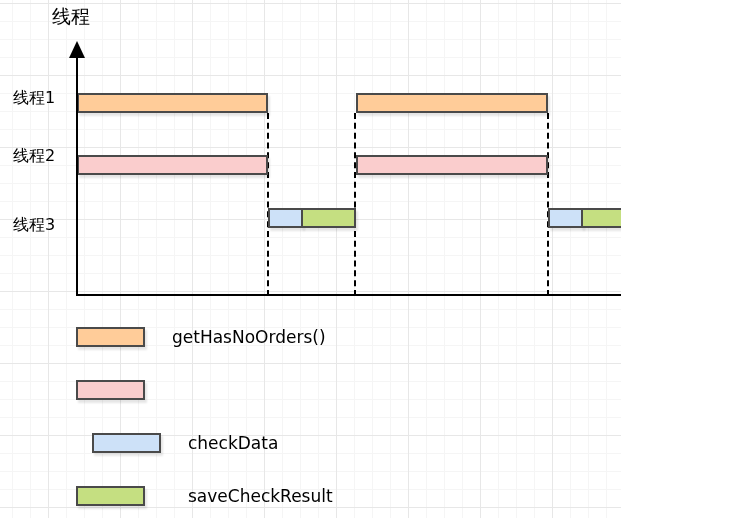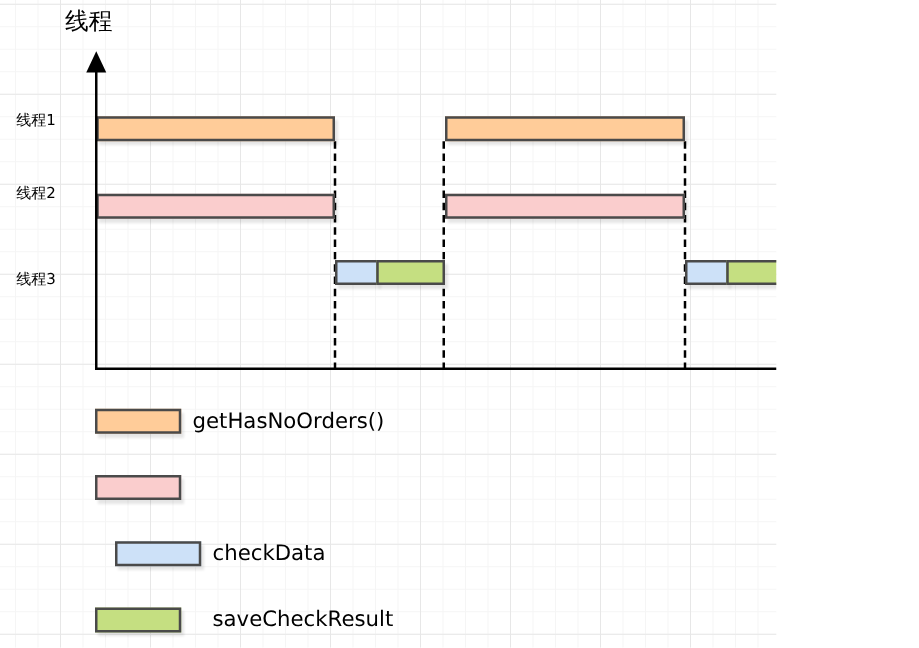--- a/index.html
+++ b/index.html
@@ -27,38 +27,38 @@
     border-left:8px solid transparent; border-right:8px solid transparent;
     border-bottom:17px solid #000;
   }
   .arrow-right {
     position:absolute; left:654px; top:287px; width:0; height:0; z-index:3;
     border-top:8px solid transparent; border-bottom:8px solid transparent;
     border-left:17px solid #000;
   }
   .y-title { position:absolute; left:52px; top:4px; font-size:19px; color:#000; white-space:nowrap; }
   .x-title { position:absolute; left:683px; top:286px; font-size:13px; color:#000; white-space:nowrap; }
-  .thread-label { position:absolute; left:13px; font-size:12px; color:#000; white-space:nowrap; }
+  .thread-label { position:absolute; left:13px; font-size:16px; color:#000; white-space:nowrap; }
   .guide {
     position:absolute; top:113px; height:183px; width:0;
     border-left:2px dashed #000; z-index:1;
   }
   .bar {
     position:absolute; height:20px; box-sizing:border-box;
     border:2px solid #4a4a4a; z-index:2;
     box-shadow:2px 3px 2px rgba(0,0,0,0.10);
   }
   .legend-row { position:absolute; left:76px; display:flex; align-items:center; }
   .swatch {
     width:69px; height:20px; box-sizing:border-box;
     border:2px solid #4a4a4a;
     box-shadow:2px 3px 2px rgba(0,0,0,0.10);
     flex:0 0 auto;
   }
-  .legend-label { margin-left:9px; font-size:17px; color:#000; white-space:nowrap; }
+  .legend-label { margin-left:27px; font-size:17px; color:#000; white-space:nowrap; }
   .watermark {
     position:absolute; left:483px; top:490px;
     font-size:13.5px; letter-spacing:0.3px;
     color:#e9e9e9; white-space:nowrap; z-index:4;
   }
 </style>
 </head>
 <body>
 
 <div class="canvas">

